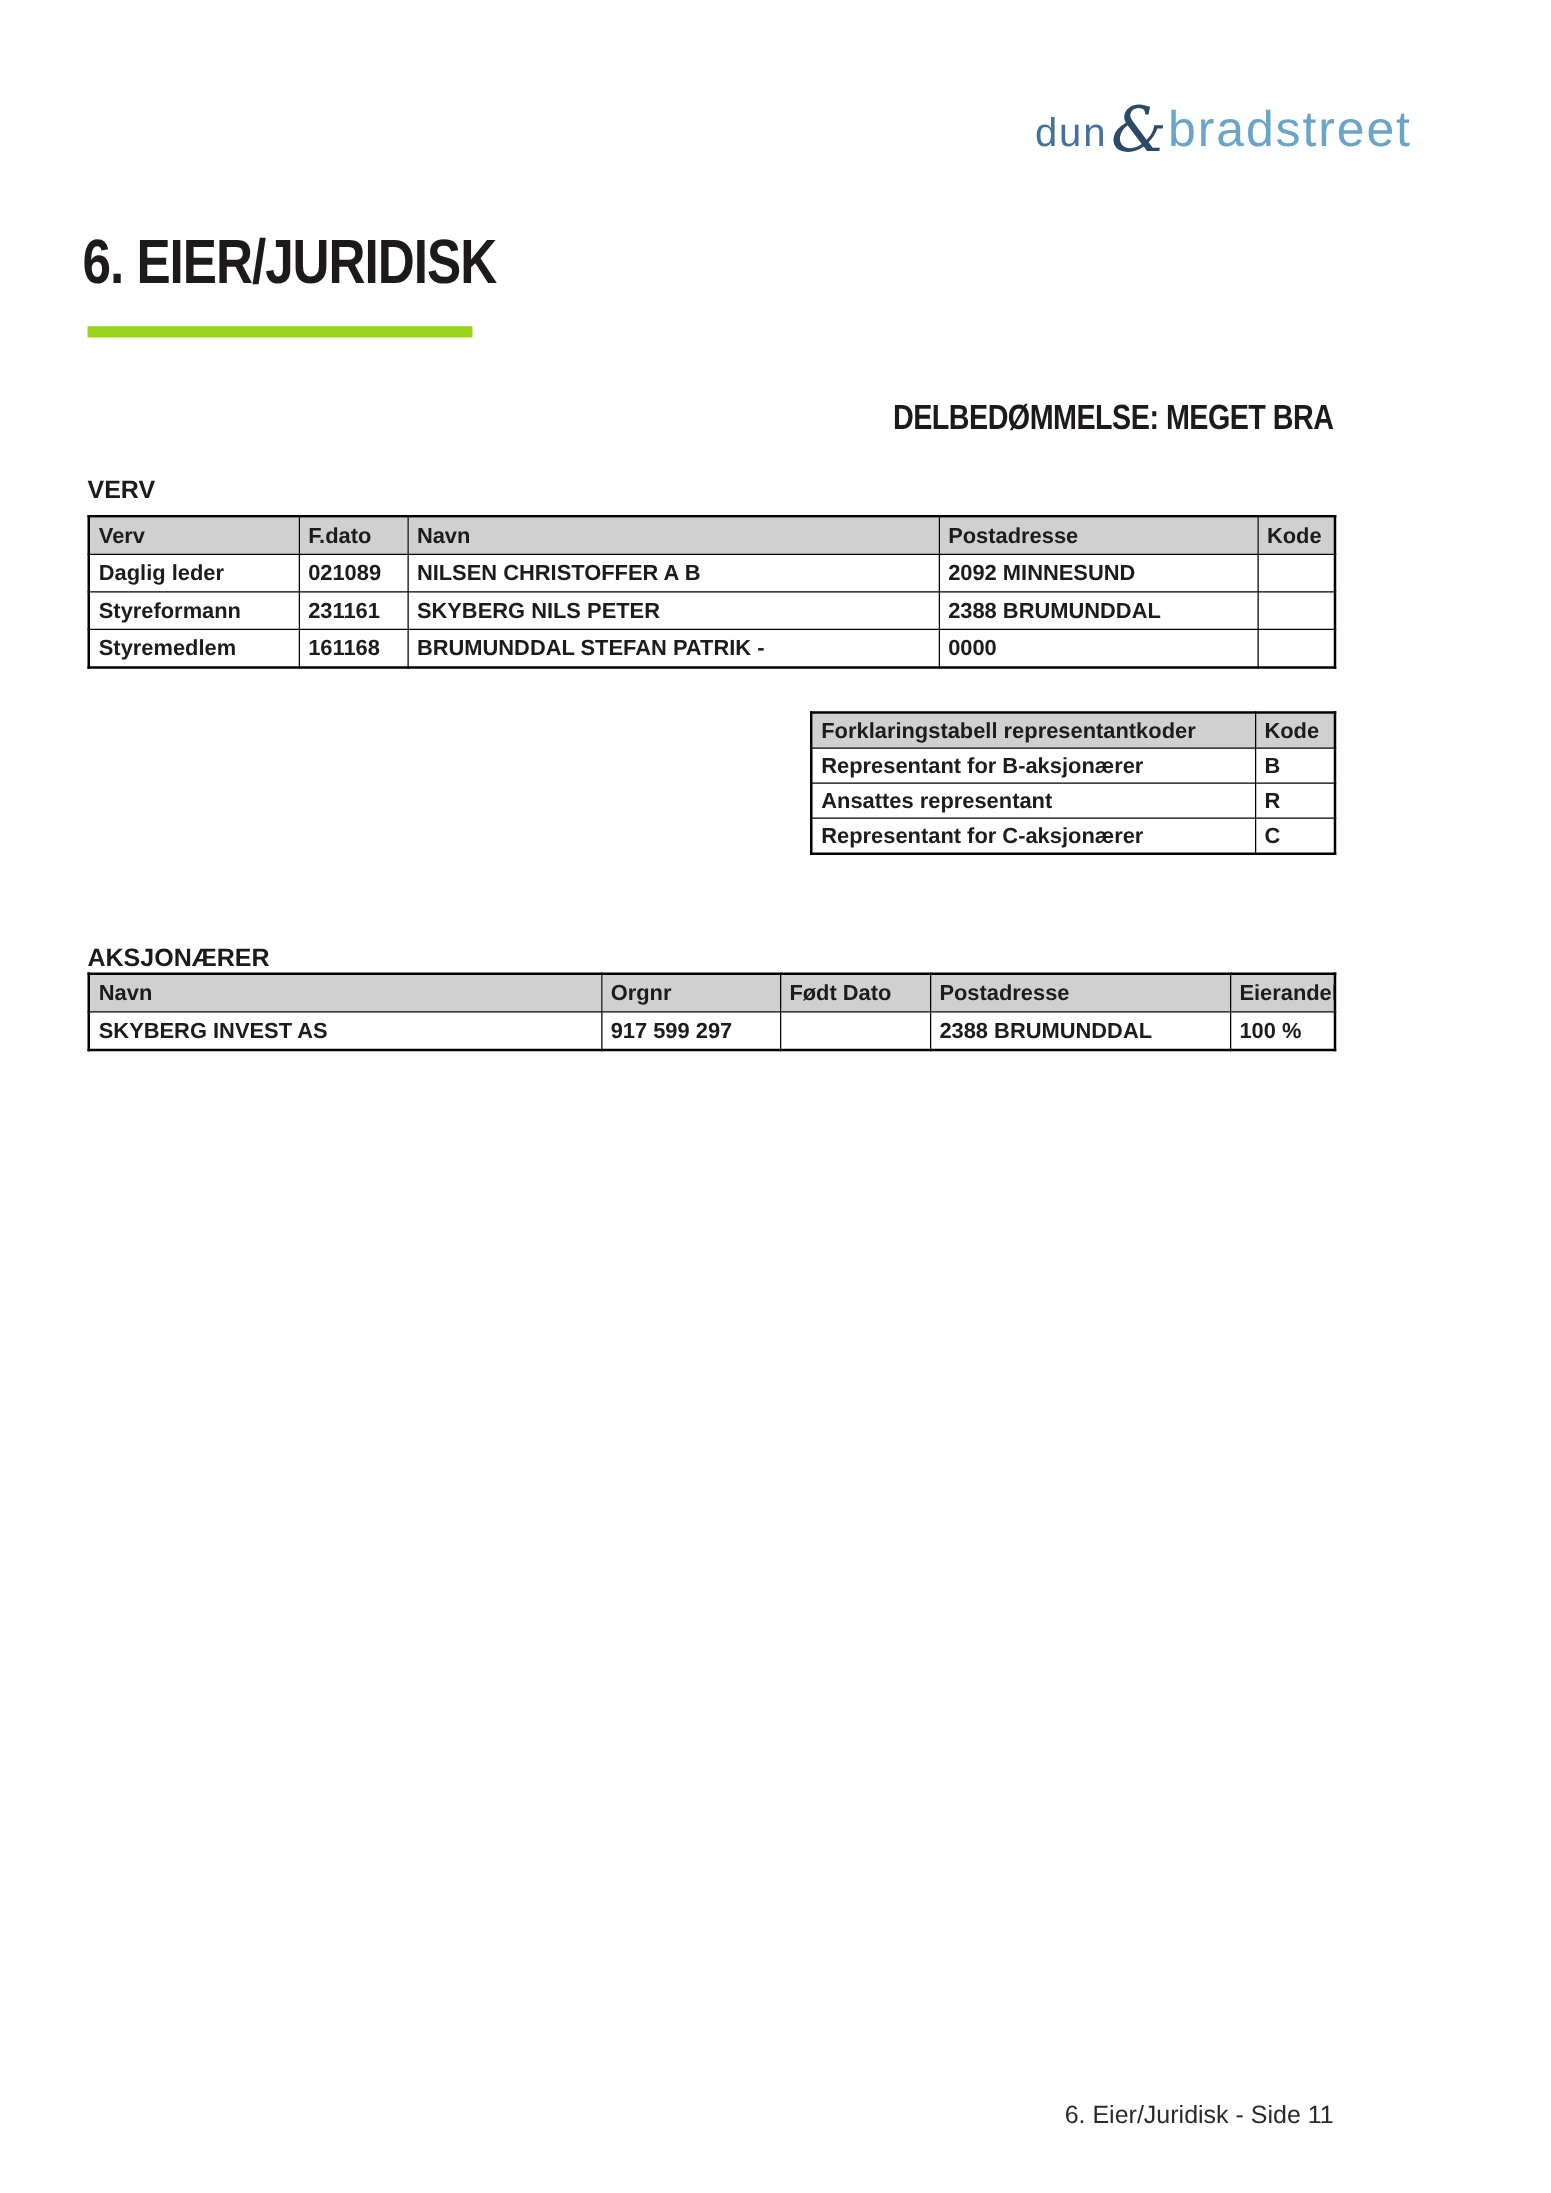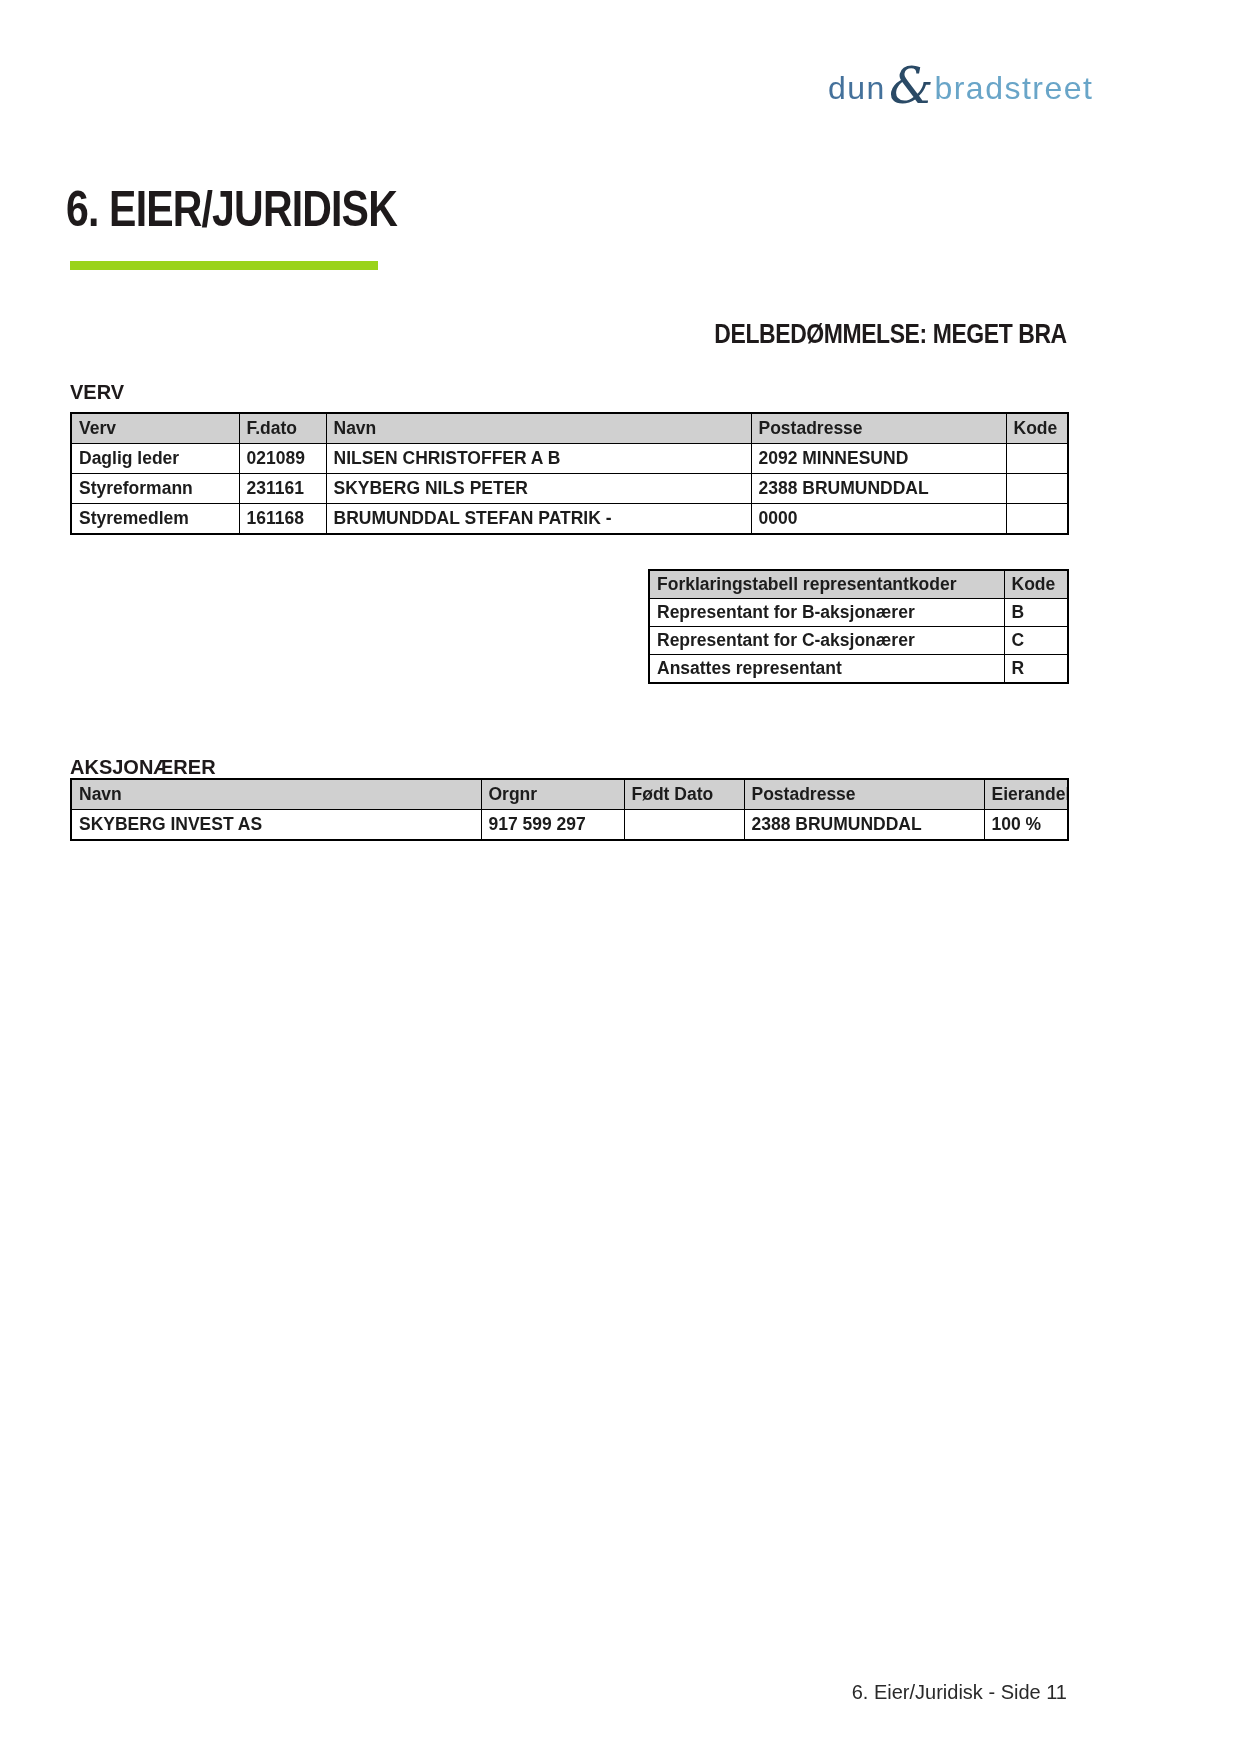--- a/index.html
+++ b/index.html
@@ -12,21 +12,21 @@
     height: 1754px;
     position: relative;
     font-family: "Liberation Sans", sans-serif;
     color: #1c1c1c;
     overflow: hidden;
   }
 
   
   .logo {
     position: absolute;
-    top: 72px;
+    top: 84px;
     left: 828px;
     white-space: nowrap;
     display: flex;
     align-items: baseline;
     line-height: 1;
   }
   .logo-dun {
     font-size: 32px;
     letter-spacing: 1.5px;
     color: var(--logo-dun, #44719b);
@@ -35,21 +35,21 @@
     font-family: "DejaVu Serif", serif;
     font-style: italic;
     font-size: 50px;
     line-height: 0;
     position: relative;
     top: 4px;
     margin: 0 1px 0 3px;
     color: var(--logo-amp, #2a4a66);
   }
   .logo-bradstreet {
-    font-size: 32px;
+    font-size: 40px;
     letter-spacing: 1.5px;
     color: var(--logo-brad, #69a5c8);
   }
 
   
   .page-title {
     position: absolute;
     left: 66px;
     top: 183px;
     font-size: 50px;
@@ -202,26 +202,26 @@
         <th>Forklaringstabell representantkoder</th>
         <th>Kode</th>
       </tr>
     </thead>
   <tbody>
       <tr>
         <td>Representant for B-aksjonærer</td>
         <td>B</td>
       </tr>
       <tr>
+        <td>Ansattes representant</td>
+        <td>R</td>
+      </tr>
+      <tr>
         <td>Representant for C-aksjonærer</td>
         <td>C</td>
-      </tr>
-      <tr>
-        <td>Ansattes representant</td>
-        <td>R</td>
       </tr>
     </tbody>
 </table>
 
 <div class="section-label aksj-label">AKSJONÆRER</div>
 <table class="data-table" id="aksj-table" data-table="aksjonaerer">
   <colgroup>
     <col style="width:410px">
       <col style="width:143px">
       <col style="width:120px">

